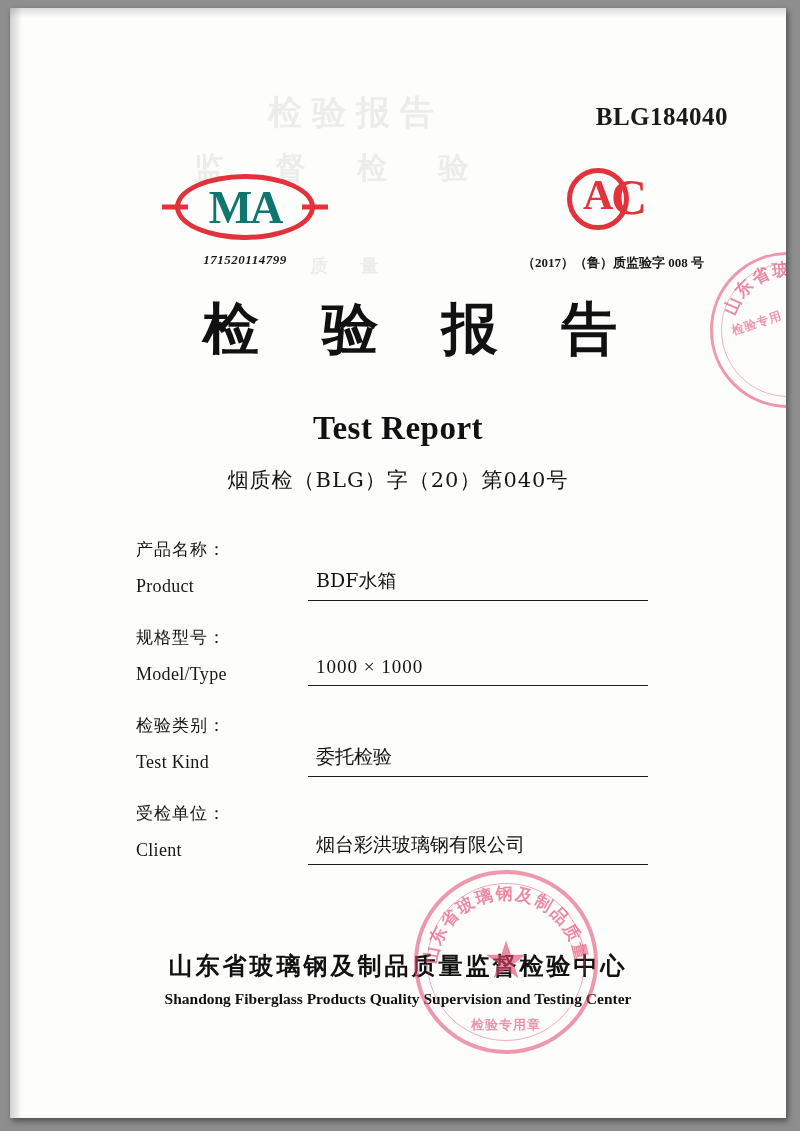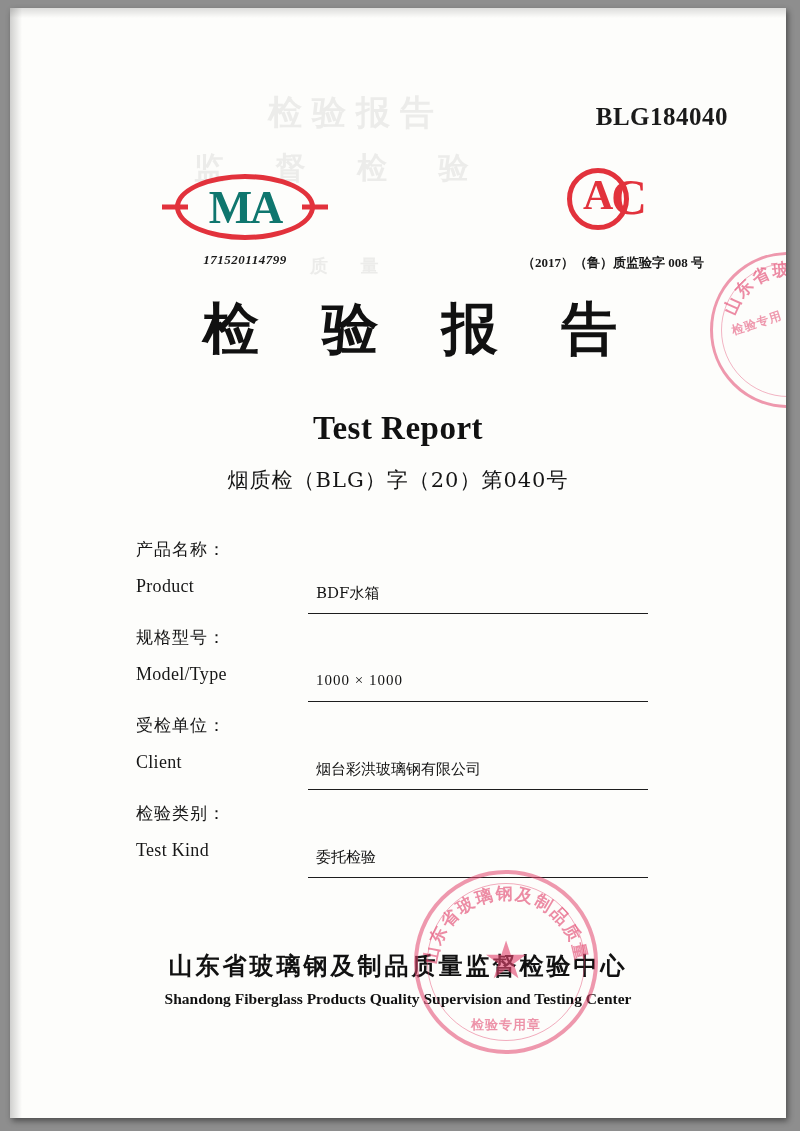--- a/index.html
+++ b/index.html
@@ -210,26 +210,25 @@
     color: #161616;
     letter-spacing: 0.3px;
   }
   .f-val {
     position: absolute;
     left: 172px;
     top: 32px;
     width: 340px;
     border-bottom: 1.5px solid #1d1d1d;
     padding: 0 0 6px 8px;
-    font-size: 15px;
+    font-size: 19px;
     font-family: "DejaVu Serif", serif;
     color: #121212;
     box-sizing: border-box;
     min-height: 30px;
-    margin-top: 16px;
   }
   .f-val.en-val {
     font-family: "Liberation Serif", serif;
     letter-spacing: 1px;
   }
 
   
   .footer-cn {
     position: absolute;
     top: 942px;
@@ -388,29 +387,29 @@
       <div class="f-val">BDF水箱</div>
     </div>
 
     <div class="field-row">
       <div class="f-cn">规格型号：</div>
       <div class="f-en">Model/Type</div>
       <div class="f-val en-val">1000 × 1000</div>
     </div>
 
     <div class="field-row">
+      <div class="f-cn">检验类别：</div>
+      <div class="f-en">Test Kind</div>
+      <div class="f-val">委托检验</div>
+    </div>
+
+    <div class="field-row">
       <div class="f-cn">受检单位：</div>
       <div class="f-en">Client</div>
       <div class="f-val">烟台彩洪玻璃钢有限公司</div>
-    </div>
-
-    <div class="field-row">
-      <div class="f-cn">检验类别：</div>
-      <div class="f-en">Test Kind</div>
-      <div class="f-val">委托检验</div>
     </div>
 
   </div>
 
   <div class="stamp stamp-edge">
     <div class="inner"></div>
     <svg class="arc-text" viewBox="0 0 150 150">
       <path id="edgeArc" d="M 20,75 A 55,55 0 0 1 130,75" fill="none"></path>
       <text><textPath href="#edgeArc" startOffset="8%">山东省玻璃钢</textPath></text>
     </svg>

